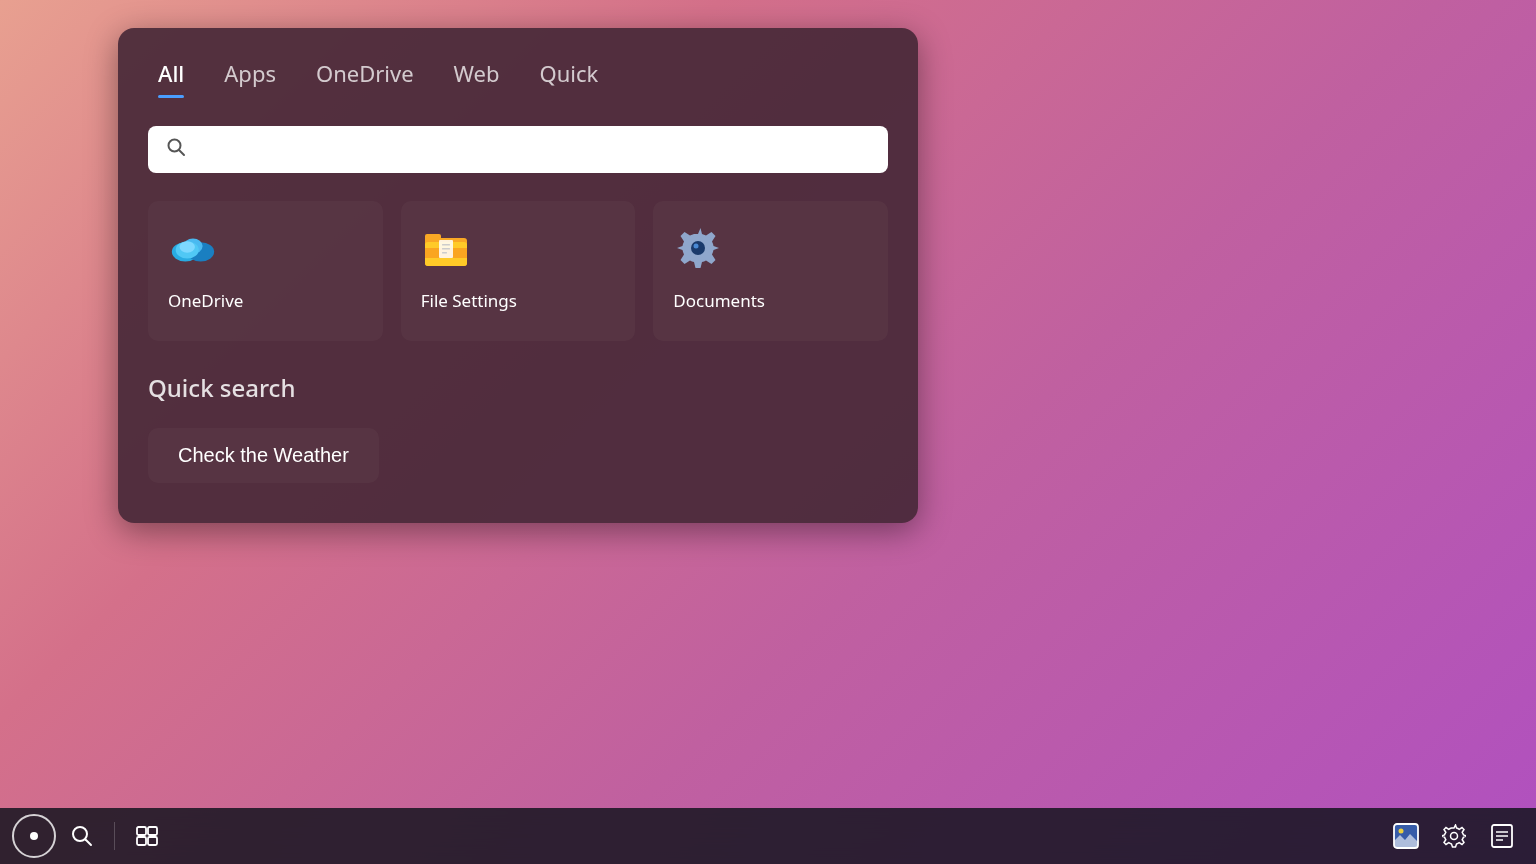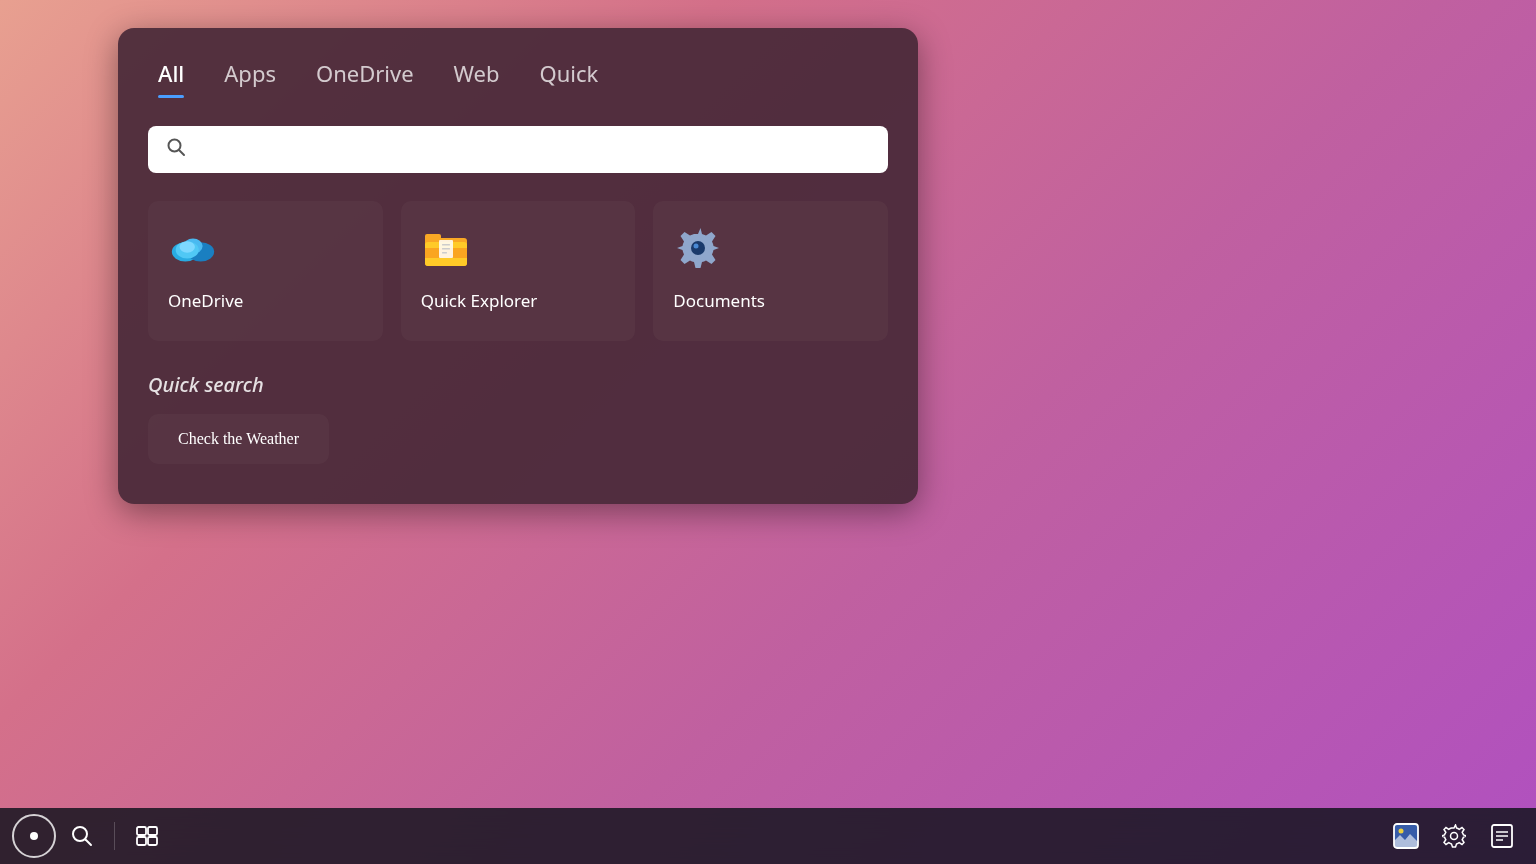--- a/index.html
+++ b/index.html
@@ -123,34 +123,33 @@
 
     .app-name {
       color: #ffffff;
       font-size: 17px;
       font-weight: 400;
     }
 
     
     .quick-search-label {
       color: rgba(255,255,255,0.85);
-      font-size: 20px;
+      font-size: 24px;
       font-weight: 500;
-      margin-bottom: 16px;
-      font-style: italic;
+      margin-bottom: 24px;
     }
 
     .weather-btn {
       background: rgba(90, 55, 70, 0.7);
       border: none;
       border-radius: 10px;
       padding: 16px 30px;
       color: #ffffff;
-      font-size: 16px;
-      font-family: Liberation Serif, serif;
+      font-size: 20px;
+      font-family: Liberation Sans, sans-serif;
       font-weight: 400;
       cursor: pointer;
       transition: background 0.15s;
     }
 
     
     .taskbar {
       position: absolute;
       bottom: 0;
       left: 0;
@@ -263,21 +262,21 @@
           <rect x="2" y="14" width="42" height="24" rx="3" fill="#ffca28"></rect>
 
           <rect x="2" y="20" width="42" height="10" fill="#f57f17" opacity="0.5"></rect>
 
           <rect x="16" y="12" width="14" height="18" rx="1" fill="white" opacity="0.85"></rect>
           <rect x="19" y="16" width="8" height="1.5" rx="0.5" fill="#ccc"></rect>
           <rect x="19" y="20" width="8" height="1.5" rx="0.5" fill="#ccc"></rect>
           <rect x="19" y="24" width="5" height="1.5" rx="0.5" fill="#ccc"></rect>
         </svg>
       </div>
-      <span class="app-name">Quick Explorer</span>
+      <span class="app-name">File Settings</span>
     </div>
 
     <div class="app-tile">
       <div class="app-icon-area">
         <svg width="44" height="44" viewBox="0 0 44 44" fill="none">
 
           <path d="M22 8 L24.5 2 L26 8 Q28 8.5 30 9.5 L35.5 6 L39.5 10 L36 15.5 Q37 17.5 37.5 20 L43 22 L37.5 24 Q37 26.5 36 28.5 L39.5 34 L35.5 38 L30 34.5 Q28 35.5 26 36 L24.5 42 L19.5 42 L18 36 Q16 35.5 14 34.5 L8.5 38 L4.5 34 L8 28.5 Q7 26.5 6.5 24 L1 22 L6.5 20 Q7 17.5 8 15.5 L4.5 10 L8.5 6 L14 9.5 Q16 8.5 18 8 Z" fill="rgba(150,180,220,0.9)"></path>
 
           <circle cx="22" cy="22" r="7" fill="#1a3a6b"></circle>
 

